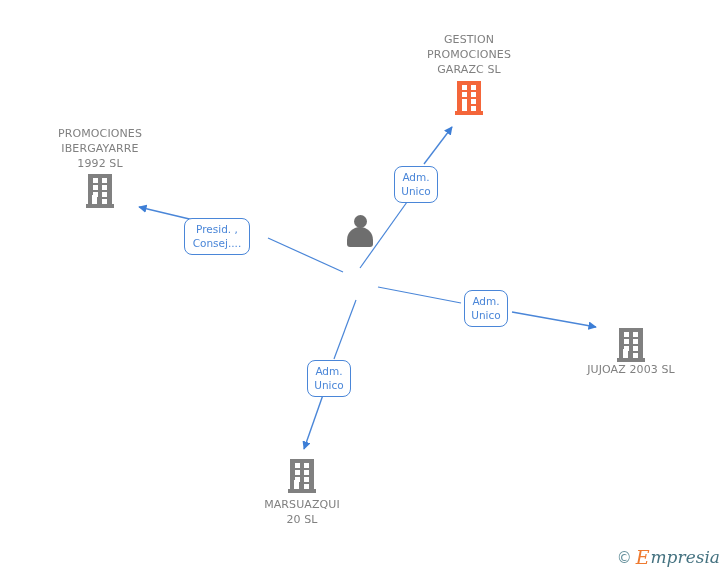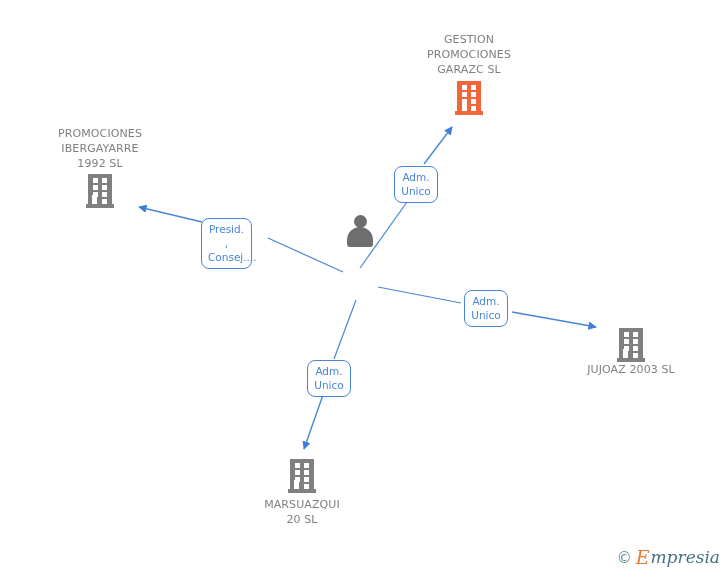--- a/index.html
+++ b/index.html
@@ -261,21 +261,21 @@
       <div class="door"></div>
       <div class="base"></div>
     </div>
     <div class="node-label" style="margin-top:4px;">MARSUAZQUI
 20 SL</div>
   </div>
 
   <div class="rel-box" style="left:394px; top:166px; width:44px;">Adm.
 Unico</div>
 
-  <div class="rel-box" style="left:201px; top:218px; width:51px;">Presid. ,
+  <div class="rel-box" style="left:184px; top:218px; width:66px;">Presid. ,
 Consej....</div>
 
   <div class="rel-box" style="left:464px; top:290px; width:44px;">Adm.
 Unico</div>
 
   <div class="rel-box" style="left:307px; top:360px; width:44px;">Adm.
 Unico</div>
 
   <div id="watermark">
     <span class="wm-c">©</span>

